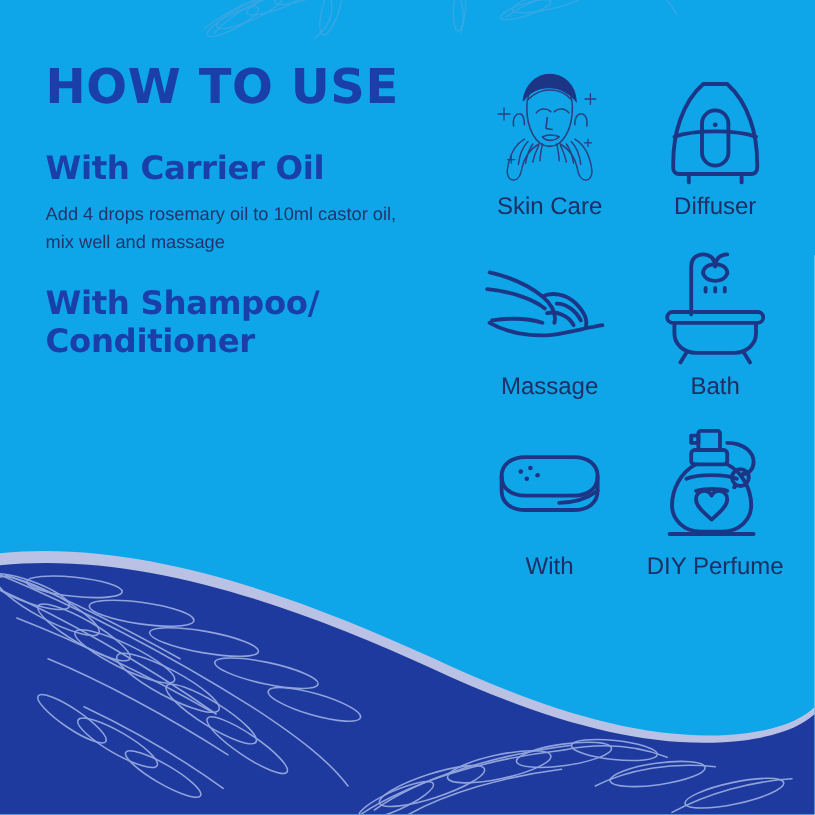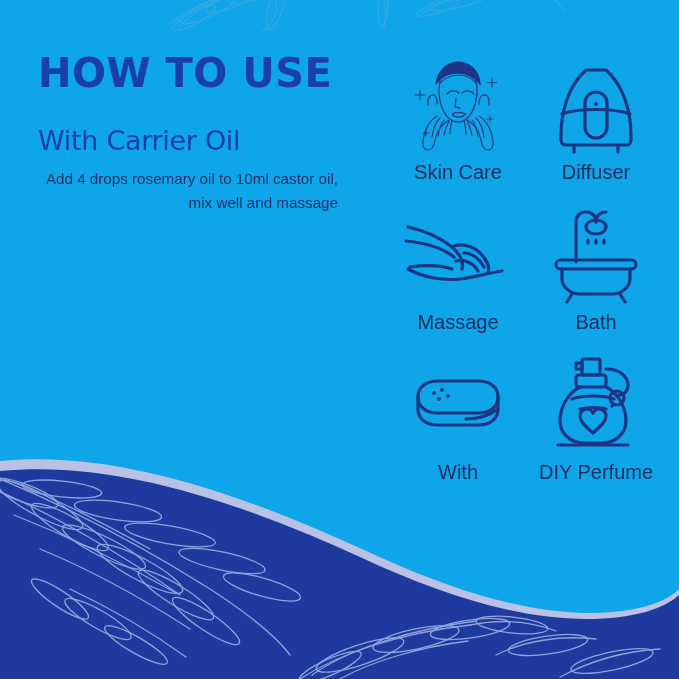--- a/index.html
+++ b/index.html
@@ -57,36 +57,35 @@
     line-height: 1.08;
     letter-spacing: 0.5px;
     color: #1a3fa8;
     margin-bottom: 30px;
   }
 
   .section { margin-bottom: 22px; }
 
   .section-heading {
     font-family: "DejaVu Sans", sans-serif;
-    font-weight: 400;
+    font-weight: 700;
     font-size: 27px;
     line-height: 1.16;
     letter-spacing: -0.3px;
     color: #1a3fa8;
     margin-bottom: 10px;
   }
 
   .section-body {
     font-family: "Liberation Sans", sans-serif;
     font-weight: 400;
     font-size: 15.2px;
     line-height: 1.62;
     color: #24346b;
     max-width: 300px;
-    text-align: right;
   }
 
   
   .icon-grid {
     position: absolute;
     left: 392px;
     top: 52px;
     width: 270px;
     display: grid;
     grid-template-columns: 1fr 1fr;
@@ -149,20 +148,21 @@
   <div class="left-col">
 
     <h1 class="page-title">HOW TO USE</h1>
 
     <div class="section">
       <div class="section-heading">With Carrier Oil</div>
       <div class="section-body">Add 4 drops rosemary oil to 10ml castor oil, mix well and massage</div>
     </div>
 
     <div class="section">
+      <div class="section-heading">With Shampoo/ Conditioner</div>
     </div>
 
   </div>
 
   <div class="icon-grid">
 
     <div class="icon-cell">
       <div class="icon-art">
         <svg width="104" height="104" viewBox="0 0 104 104">
           <g fill="none" stroke="#2b3f7e" stroke-width="1.3" stroke-linecap="round" stroke-linejoin="round">

